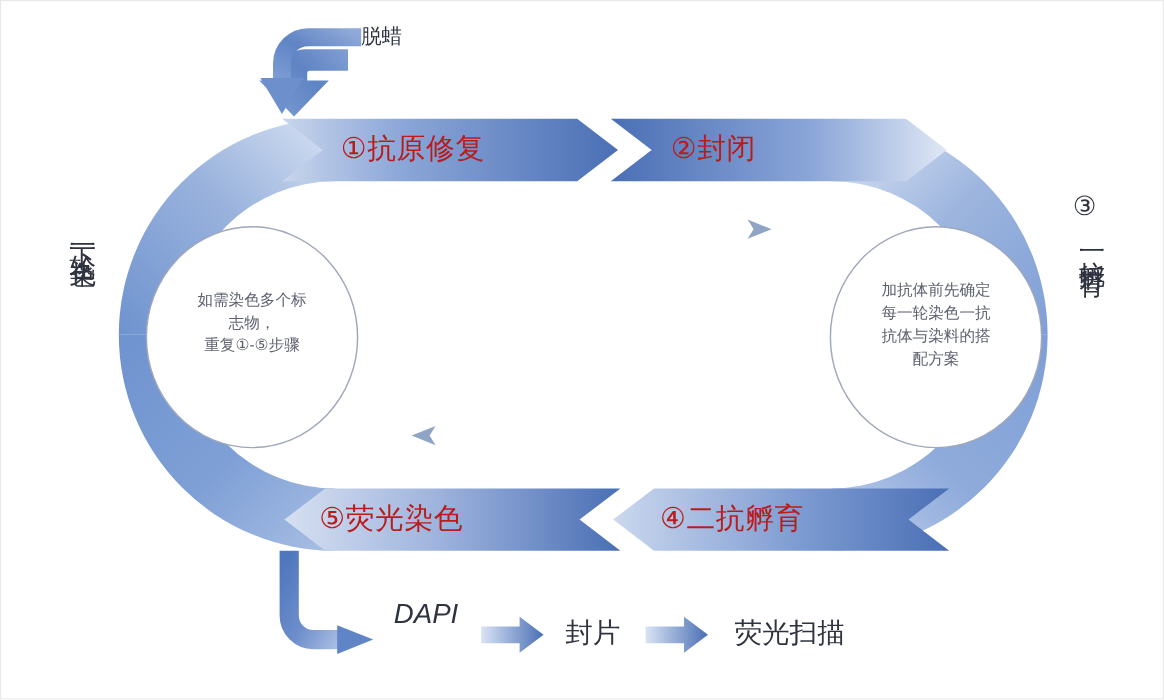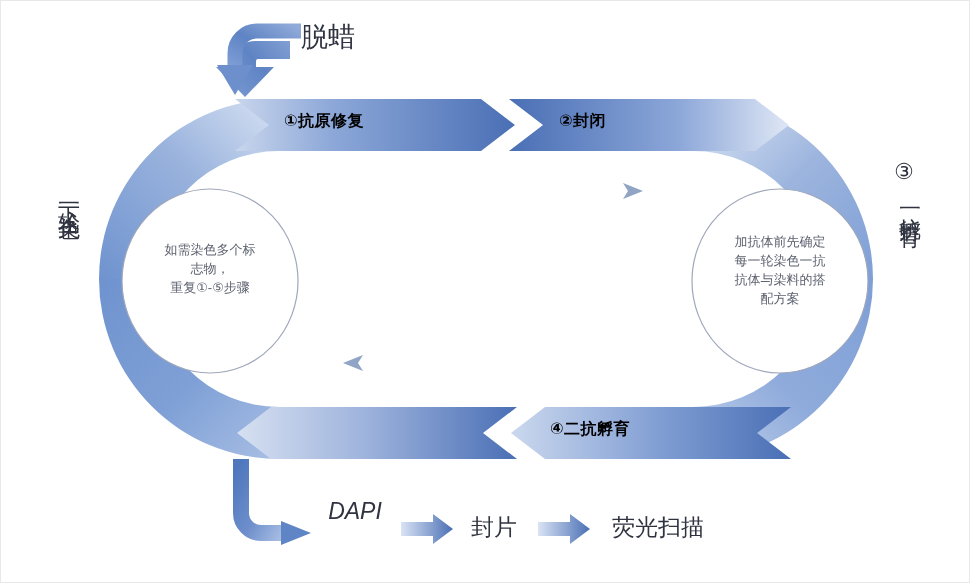--- a/index.html
+++ b/index.html
@@ -21,23 +21,23 @@
   }
   .lbl{
     position:absolute;
     color:#2b2b33;
     white-space:nowrap;
     line-height:1;
     letter-spacing:0.5px;
   }
   
   .step-label{
-    font-size:16px;
-    color:#000000;
-    font-weight:700;
+    font-size:24px;
+    color:#b91c1c;
+    font-weight:400;
   }
   
   .vert{
     position:absolute;
     writing-mode:vertical-rl;
     text-orientation:upright;
     font-size:22px;
     color:#2f3340;
     line-height:1.45;
     letter-spacing:3px;
@@ -52,21 +52,21 @@
   }
   .tail-label{
     position:absolute;
     font-size:23px;
     color:#2f3340;
     text-align:center;
     line-height:1.18;
   }
   .top-label{
     position:absolute;
-    font-size:27px;
+    font-size:17px;
     color:#2f3340;
   }
 </style>
 </head>
 <body>
 
 <div id="stage">
 
   <svg id="svg-layer" viewBox="0 0 970 583">
     <defs>
@@ -221,20 +221,21 @@
       <path d="M 537 521 L 569 521 L 569 513 L 589 528 L 569 543 L 569 535 L 537 535 Z" fill="url(#gBlock)"></path>
     </g>
   </svg>
 
   <div class="top-label" style="left:300px;top:18px;">脱蜡</div>
 
   <div class="lbl step-label" style="left:283px;top:112px;">①抗原修复</div>
 
   <div class="lbl step-label" style="left:558px;top:112px;">②封闭</div>
 
+  <div class="lbl step-label" style="left:265px;top:420px;">⑤荧光染色</div>
 
   <div class="lbl step-label" style="left:529px;top:420px;margin-left:20px;">④二抗孵育</div>
 
   <div class="vert" style="left:52px;top:188px;">下一轮染色</div>
 
   <div style="position:absolute;left:893px;top:158px;font-size:22px;color:#2f3340;">③</div>
   <div class="vert" style="left:893px;top:196px;">一抗孵育</div>
 
   <div class="circ-text" style="left:699px;top:232px;">
     <div>加抗体前先确定</div>

